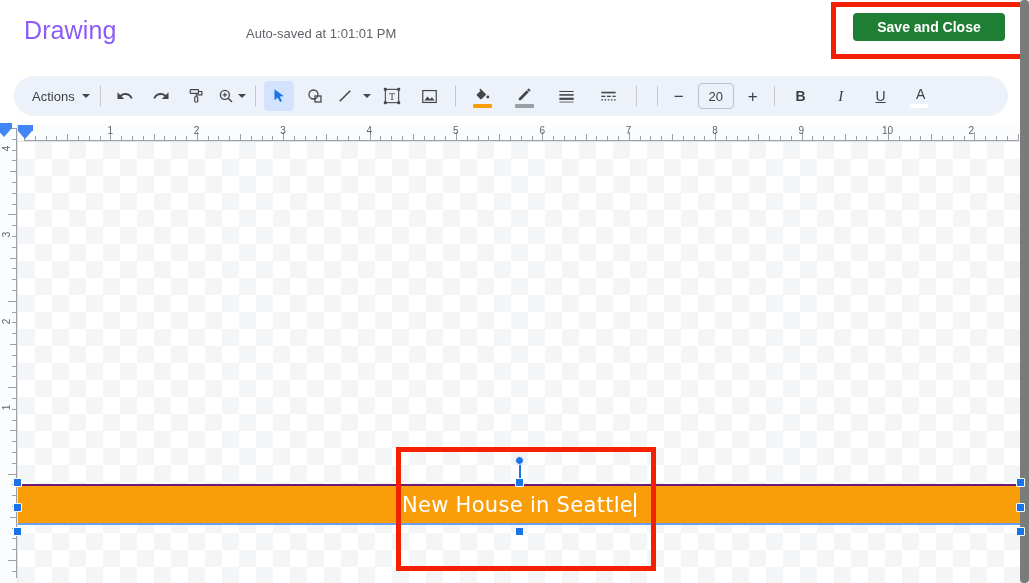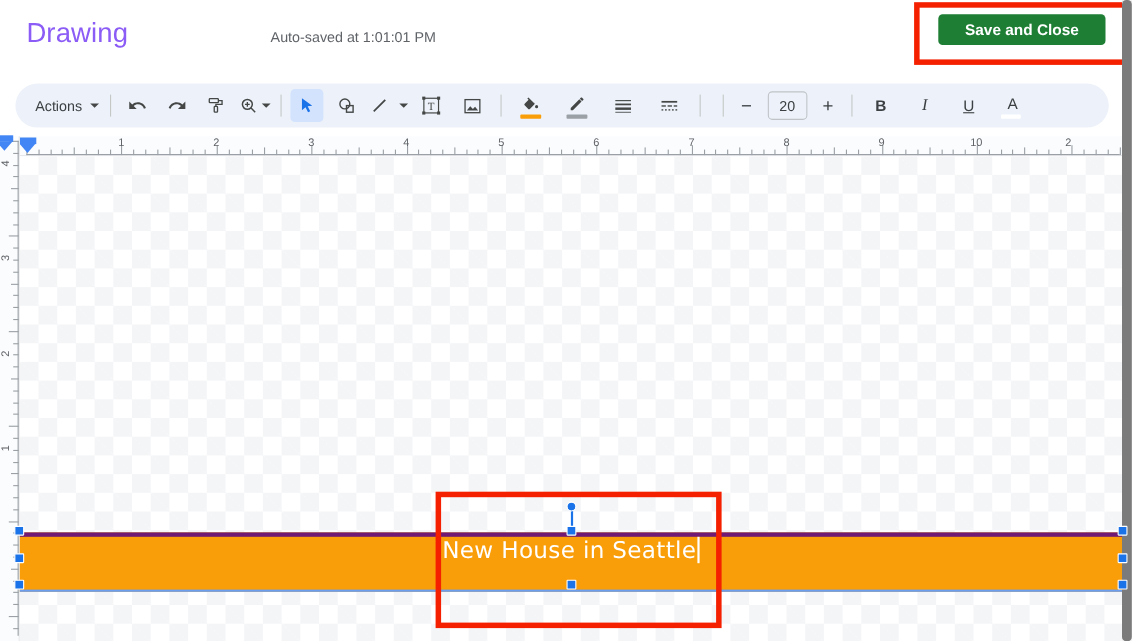--- a/index.html
+++ b/index.html
@@ -86,24 +86,24 @@
     background-image:
       linear-gradient(45deg, #f4f5f7 25%, transparent 25%, transparent 75%, #f4f5f7 75%),
       linear-gradient(45deg, #f4f5f7 25%, transparent 25%, transparent 75%, #f4f5f7 75%);
     background-size:34px 34px;
     background-position:0 0, 17px 17px;
   }
 
   
   #shape-wrap { position:absolute; left:18px; top:484px; width:1002px; height:47px; }
   #shape {
-    position:absolute; left:0; top:0; width:1002px; height:54px;
+    position:absolute; left:0; top:0; width:1002px; height:41px;
     background:#f99d09;
-    border-top:4px solid #701a75; border-bottom:2px solid #6b9eee;
-    display:flex; align-items:flex-start; justify-content:center;
+    border-top:2px solid #701a75; border-bottom:2px solid #6b9eee;
+    display:flex; align-items:center; justify-content:center;
   }
   #shape-text {
     color:#ffffff; font-size:21px; white-space:nowrap;
     font-family:"DejaVu Sans", sans-serif; letter-spacing:.3px;
   }
   #text-caret {
     display:inline-block; width:2px; height:24px; background:#ffffff;
     vertical-align:middle; margin-left:1px;
   }
   .handle {

